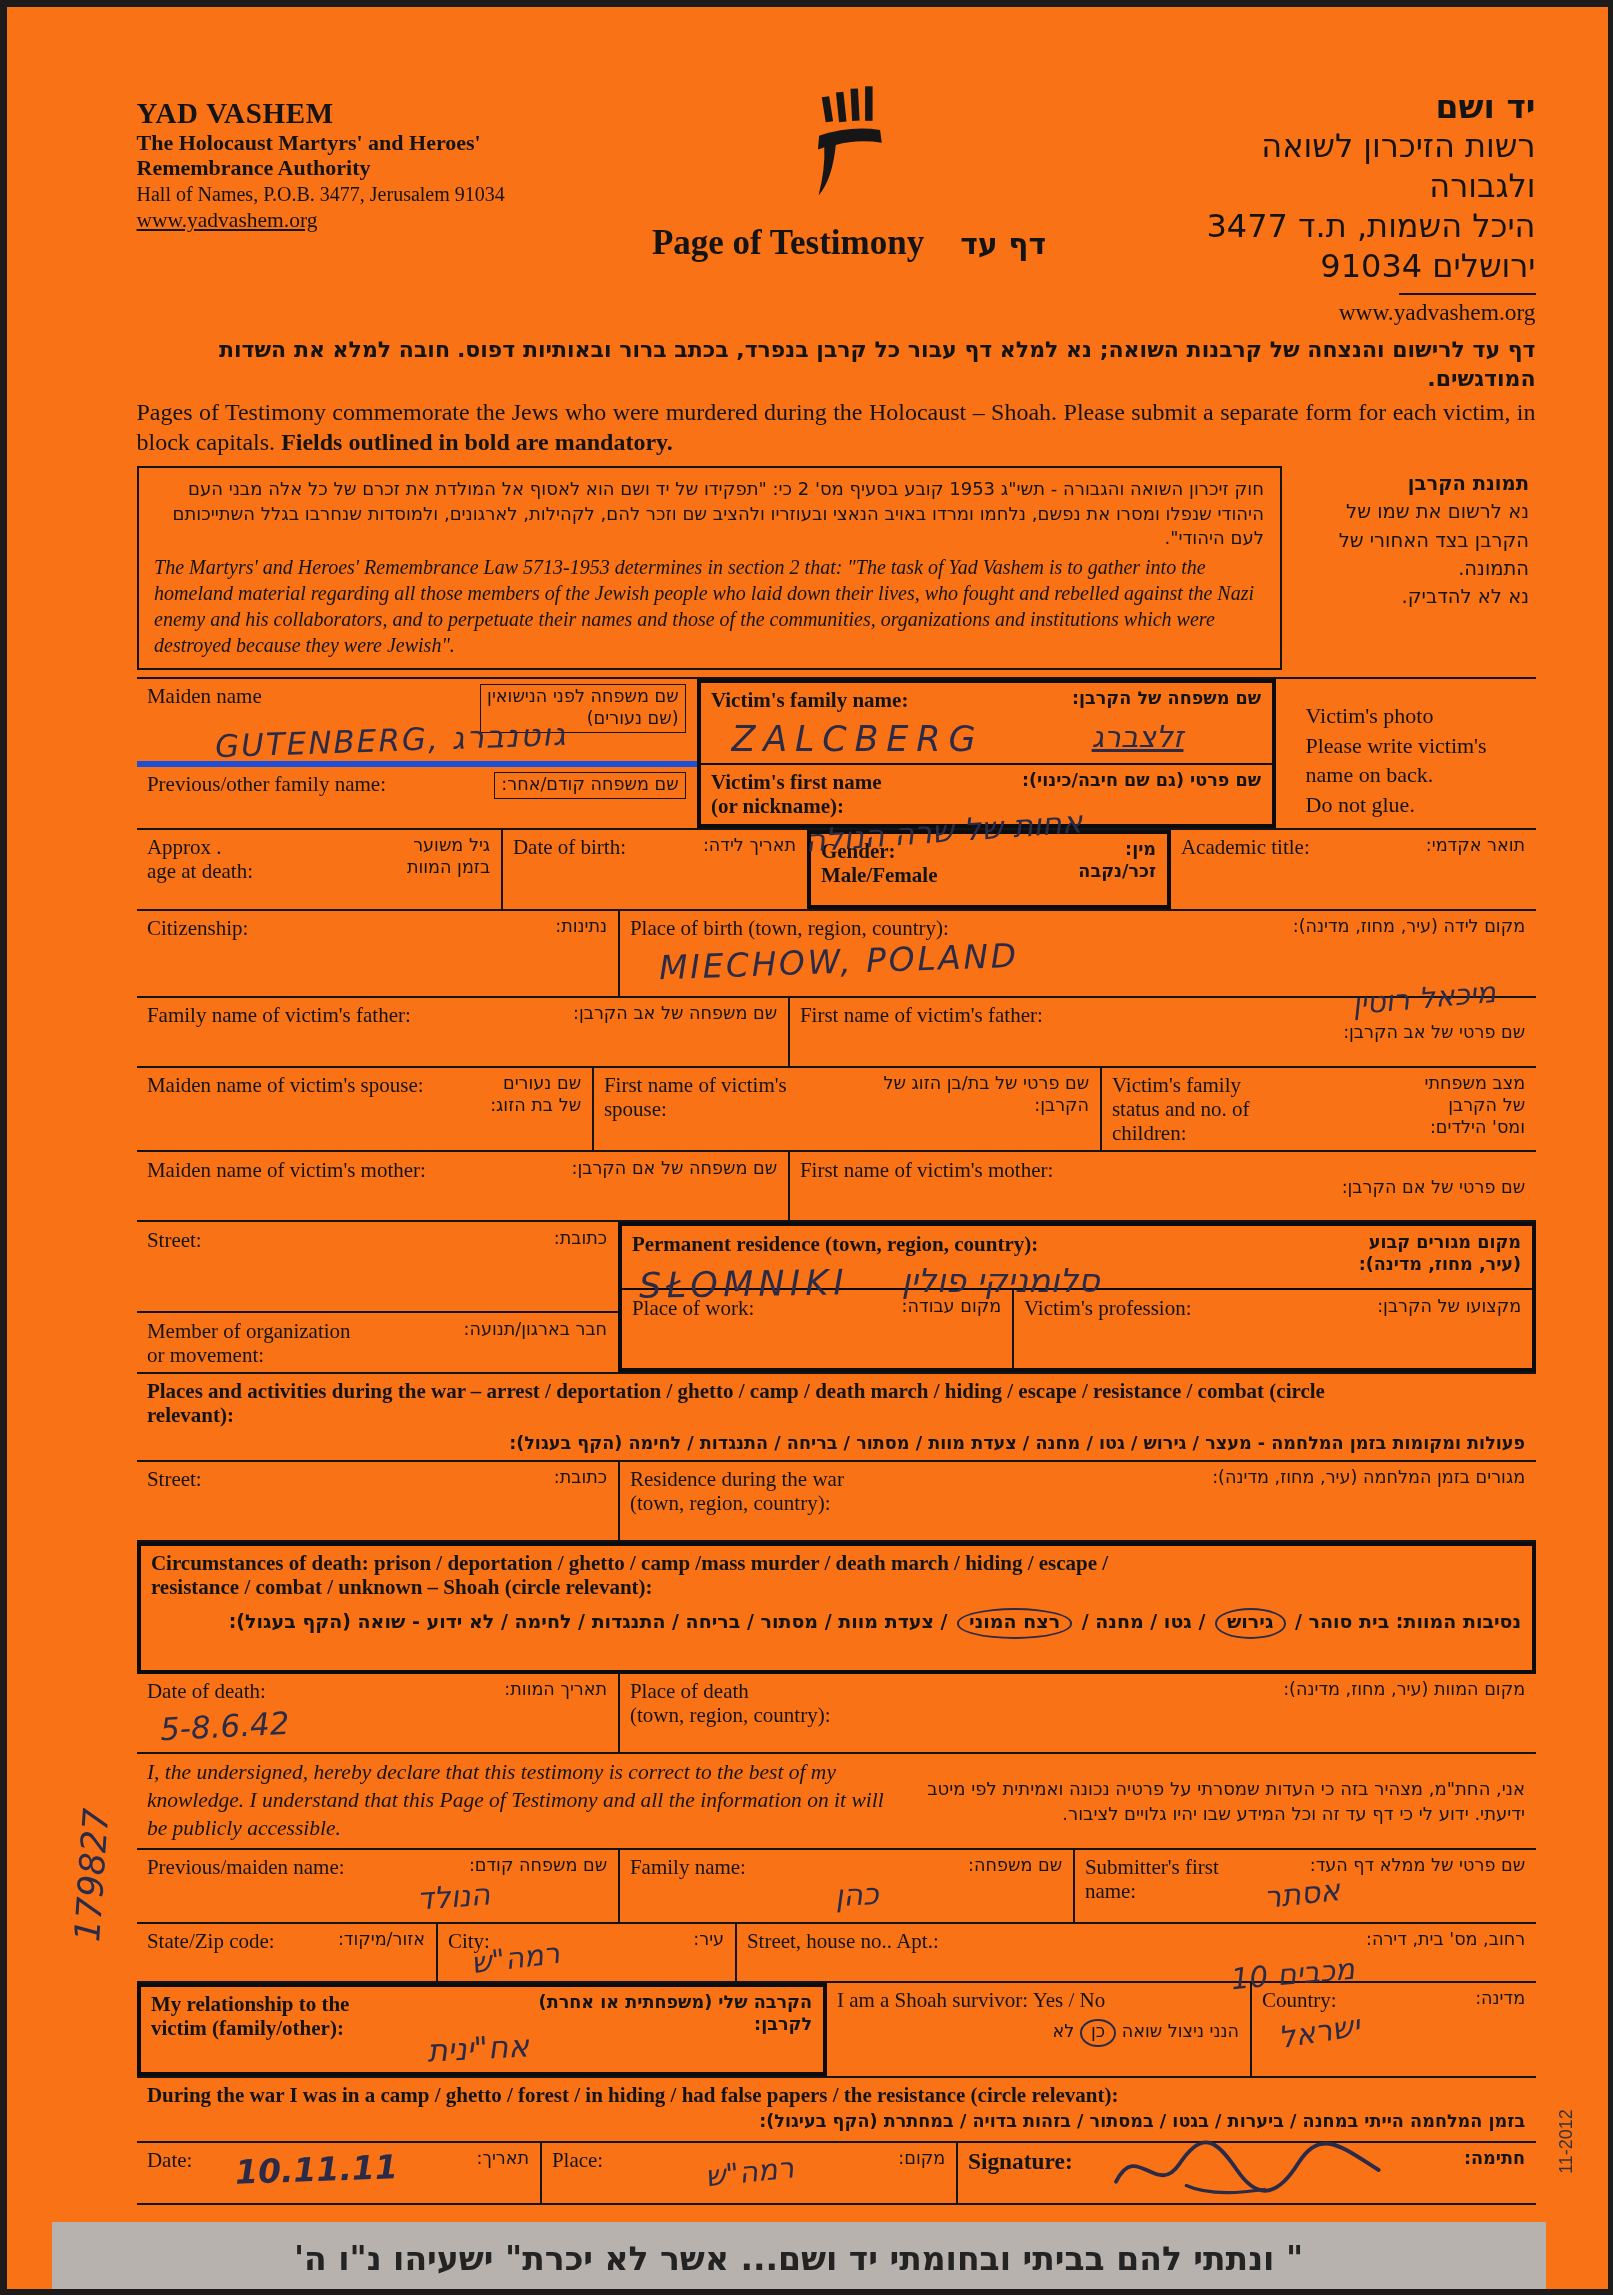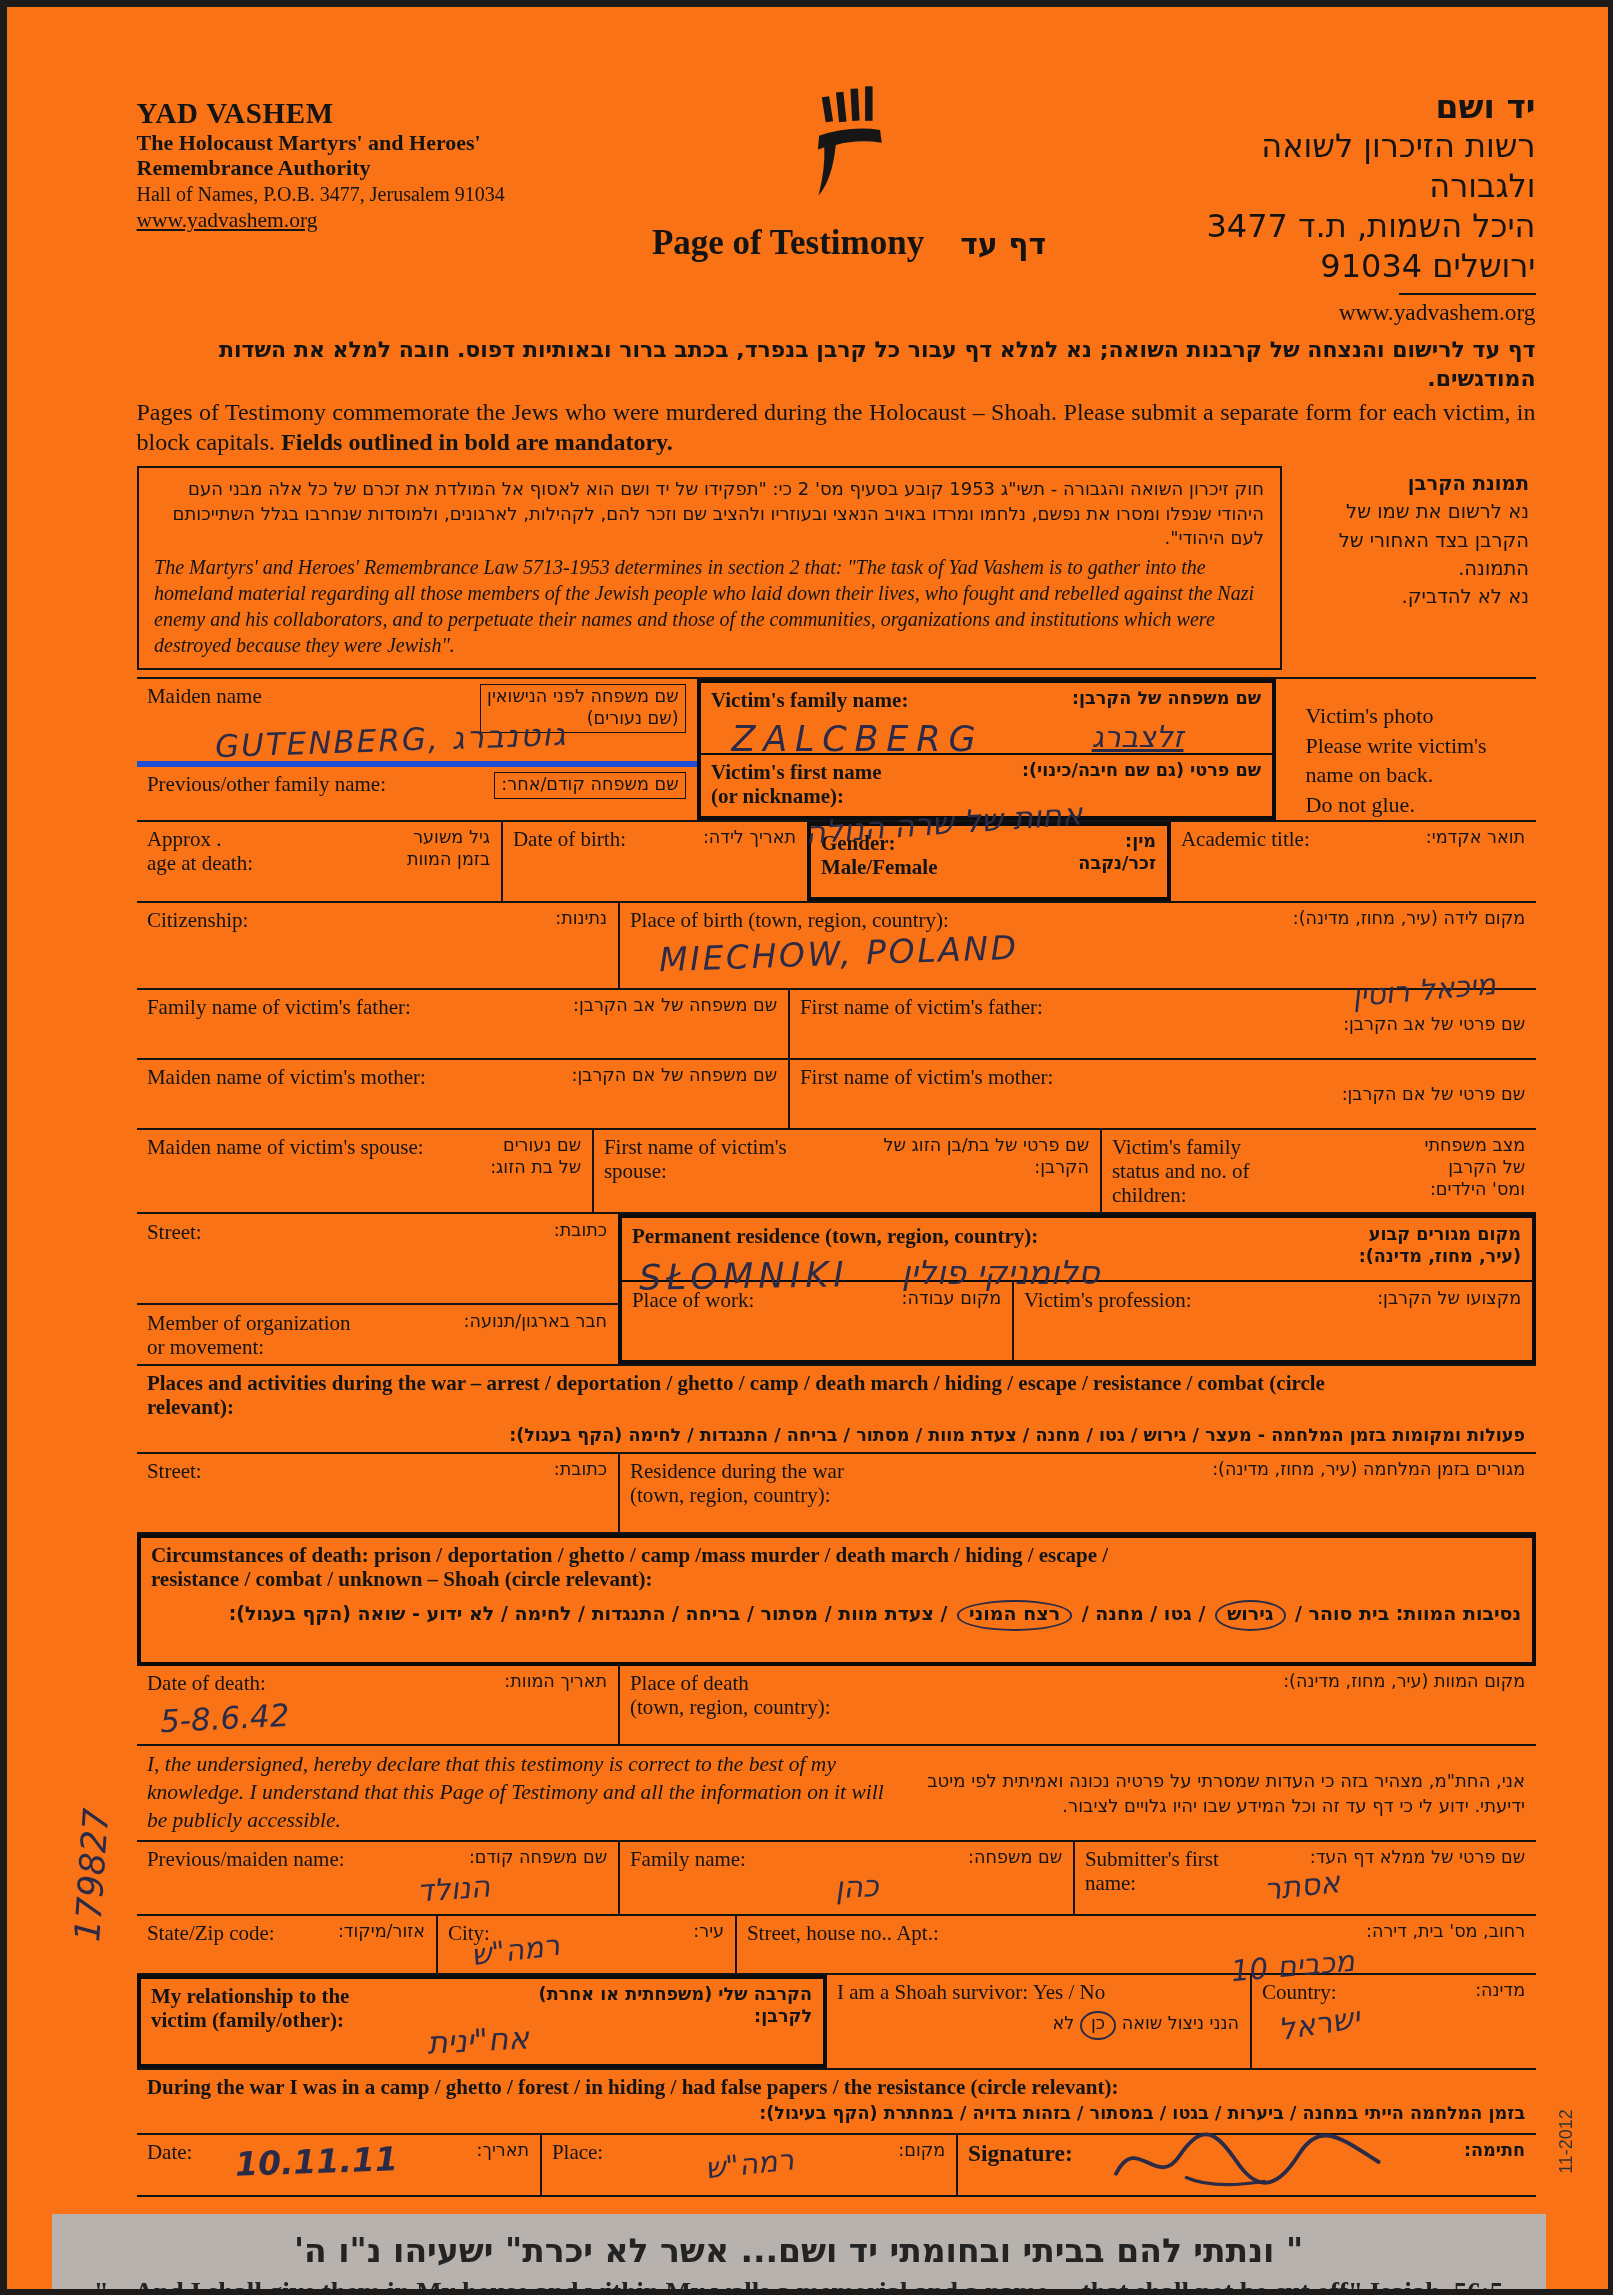--- a/index.html
+++ b/index.html
@@ -155,21 +155,21 @@
           </div>
           <div class="cell" style="flex:1;">
             <div class="head">
               <span class="en">Previous/other family name:</span>
               <span class="heL" style="border:1.3px solid #141414; padding:1.3px 6.5px;">שם משפחה קודם/אחר:</span>
             </div>
           </div>
         </div>
 
         <div class="boldbox col" style="width:579px;">
-          <div class="cell divb" style="height:72px;">
+          <div class="cell divb" style="height:82px;">
             <div class="head">
               <span class="en b">Victim's family name:</span>
               <span class="heL b">שם משפחה של הקרבן:</span>
             </div>
             <span class="hw" style="left:31px; top:36px; font-size:35px; letter-spacing:7.8px;">ZALCBERG</span>
             <span class="hw" style="right:88px; top:36px; font-size:30px;text-decoration:underline;">זלצברג</span>
           </div>
           <div class="cell" style="flex:1;">
             <div class="head">
               <span class="en b">
@@ -254,35 +254,20 @@
         </div>
         <div class="cell vsep" style="flex:1;">
           <div class="head">
             <span class="en">First name of victim's father:</span>
             <span class="heL" style="margin-top:19.5px;">שם פרטי של אב הקרבן:</span>
           </div>
           <span class="hw" style="right:39px; top:-17px; font-size:29px; transform:rotate(-5deg);">מיכאל רוטין</span>
         </div>
       </div>
 
-      <div class="row" style="min-height:70px;">
-        <div class="cell" style="width:651px;">
-          <div class="head">
-            <span class="en">Maiden name of victim's mother:</span>
-            <span class="heL">שם משפחה של אם הקרבן:</span>
-          </div>
-        </div>
-        <div class="cell vsep" style="flex:1;">
-          <div class="head">
-            <span class="en">First name of victim's mother:</span>
-            <span class="heL" style="margin-top:19.5px;">שם פרטי של אם הקרבן:</span>
-          </div>
-        </div>
-      </div>
-
       <div class="row" style="min-height:80px;">
         <div class="cell" style="width:455px;">
           <div class="head">
             <span class="en">Maiden name of victim's spouse:</span>
             <span class="heL">
               <span>שם נעורים</span><br>
               <span>של בת הזוג:</span>
             </span>
           </div>
         </div>
@@ -297,20 +282,35 @@
             <span class="en">
               <span>Victim's family</span><br>
               <span>status and no. of</span><br>
               <span>children:</span>
             </span>
             <span class="heL">
               <span>מצב משפחתי</span><br>
               <span>של הקרבן</span><br>
               <span>ומס' הילדים:</span>
             </span>
+          </div>
+        </div>
+      </div>
+
+      <div class="row" style="min-height:70px;">
+        <div class="cell" style="width:651px;">
+          <div class="head">
+            <span class="en">Maiden name of victim's mother:</span>
+            <span class="heL">שם משפחה של אם הקרבן:</span>
+          </div>
+        </div>
+        <div class="cell vsep" style="flex:1;">
+          <div class="head">
+            <span class="en">First name of victim's mother:</span>
+            <span class="heL" style="margin-top:19.5px;">שם פרטי של אם הקרבן:</span>
           </div>
         </div>
       </div>
 
       <div class="rgroup">
         <div class="col" style="width:481px;">
           <div class="cell" style="height:91px; border-bottom:2px solid #141414;">
             <div class="head">
               <span class="en">Street:</span>
               <span class="heL">כתובת:</span>

